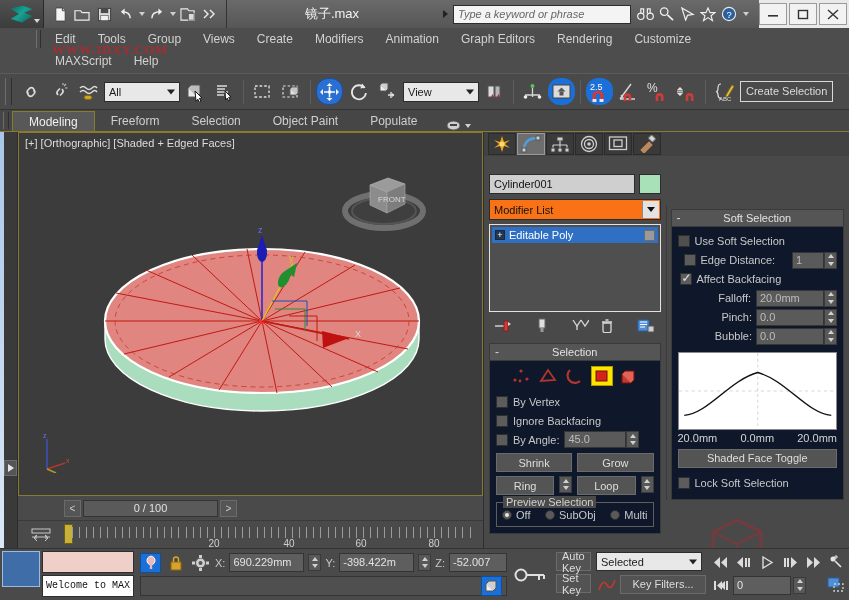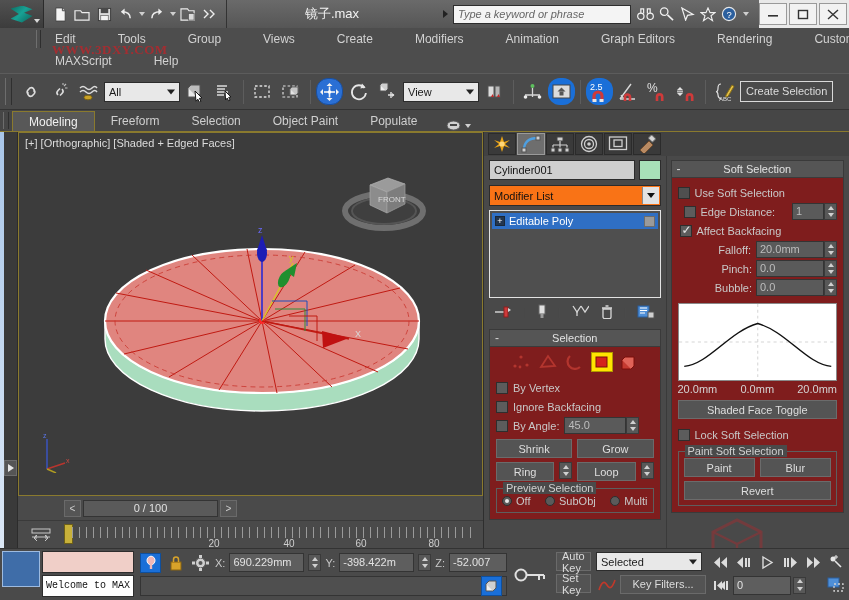--- a/index.html
+++ b/index.html
@@ -61,21 +61,21 @@
   .helpicons .hi { color:#efefef; display:flex; align-items:center;}
   .wincontrols { display:flex; align-items:center; gap:0; background:#e9e9e9; height:28px; padding:0; }
   .wc { width:28px;height:22px; border:1px solid #9a9a9a; background:#f2f2f2;
         display:flex;align-items:center;justify-content:center; color:#333; margin-right:2px;}
 
   
   .menubar {
     background:#4d4d4d; flex:none; position:relative; padding-left:44px;
     height:45px;
   }
-  .menurow { display:flex; align-items:center; height:22px;gap:20px; }
+  .menurow { display:flex; align-items:center; height:22px; }
   .menuitem { padding:0 11px; color:#d2d2d2; font-size:12px; line-height:22px; cursor:default; white-space:nowrap;}
   .watermark-top {
     position:absolute; left:52px; top:14px; color:#b3282d; font-weight:bold;
     font-size:13px; letter-spacing:0.5px; opacity:.85; pointer-events:none;
     font-family:"Liberation Serif", serif;
   }
   .menu-left-grip{position:absolute; left:36px; top:2px; width:5px;height:18px;
      border-left:1px solid #6f6f6f;border-right:1px solid #2e2e2e;}
 
   
@@ -145,21 +145,21 @@
   .ticklbl{ position:absolute; bottom:-1px; font-size:10px; color:#cfcfcf; transform:translateX(-50%);}
   .timecursor{ position:absolute; top:2px; width:9px;height:20px; background:#c8b13a; border:1px solid #6d5f18;}
 
   
   .cmdpanel { width:366px; background:#494949; display:flex; flex-direction:column; flex:none;
               border-left:1px solid #2e2e2e; }
   .cmdtabs { height:24px; background:#424242; display:flex; align-items:center; gap:1px; padding-left:4px; flex:none;}
   .cmdtab { width:28px;height:22px; background:#3a3a3a; border:1px solid #2b2b2b;
             display:flex;align-items:center;justify-content:center;}
   .cmdtab.sel { background:#6e6e6e; border-color:#9a9a9a; }
-  .cmdcols { flex:1; display:flex; min-height:0; }
+  .cmdcols { flex:1; display:flex; min-height:0;align-items:center; }
   .colA { width:182px; padding:4px 5px 0 5px; }
   .colB { width:184px; padding:4px 5px 0 4px; border-left:1px solid #3a3a3a;}
 
   .namefield{ display:flex; gap:4px; margin-bottom:5px;}
   .nameinput{ flex:1; height:20px; background:#cfcfcf; border:1px solid #2c2c2c; color:#111;
               font-size:11px; padding:0 4px; line-height:18px;}
   .colorswatch{ width:22px;height:20px; background:#a8e0b8; border:1px solid #2c2c2c;}
   .modcombo{ height:21px; background:#f97316; border:1px solid #2c2c2c; color:#111; font-size:11px;
              display:flex;align-items:center; padding:0 4px; margin-bottom:4px; position:relative;}
   .modcombo .arrbox{ position:absolute; right:1px; top:1px; bottom:1px; width:17px; background:#e3e3e3;
@@ -169,21 +169,21 @@
   .stackitem{ height:16px; background:#2f6fc4; display:flex;align-items:center; gap:4px; padding:0 3px; color:#fff; font-size:11px;}
   .plusbox{ width:10px;height:10px;background:#23364f;border:1px solid #1a2838; color:#fff; font-size:9px;
             display:flex;align-items:center;justify-content:center; line-height:1;}
   .sqbox{ width:11px;height:11px;background:#9a9a9a;border:1px solid #6c6c6c; margin-left:auto;}
   .stackicons{ height:22px; display:flex;align-items:center; justify-content:space-around; margin-top:3px;}
 
   .rollout{ margin-top:6px; border:1px solid #3a3a3a; }
   .rolltitle{ height:17px; background:#555; border-bottom:1px solid #3b3b3b; display:flex;align-items:center;
               justify-content:center; position:relative; color:#e2e2e2; font-size:11px;}
   .rolltitle .mn{ position:absolute; left:5px; color:#d6d6d6; font-size:12px; line-height:1;}
-  .rollbody{ background:#7f1d1d; padding:5px 6px 6px 6px; }
+  .rollbody{ background:#0f172a; padding:5px 6px 6px 6px; }
 
   .subobjrow{ display:flex; align-items:center; justify-content:center; gap:5px; margin-bottom:6px;}
   .sob{ width:22px;height:20px; display:flex;align-items:center;justify-content:center; }
   .sob.selected{ background:#ffe400; border:1px solid #b09b00; }
 
   .ckrow{ display:flex; align-items:center; gap:5px; height:19px; }
   .ck{ width:12px;height:12px;background:#5c5c5c;border:1px solid #2e2e2e; flex:none; position:relative;}
   .ck.on:after{ content:"✓"; position:absolute; left:0; top:-3px; font-size:12px; color:#e6e6e6; width:12px; text-align:center;}
   .ck.dim{ background:#4f4f4f; }
   .spin{ display:flex; align-items:center; }
@@ -925,30 +925,20 @@
                 <span>20.0mm</span>
               </div>
 
               <div class="btn" style="margin-top:5px">Shaded Face Toggle</div>
 
               <div class="ckrow" style="margin-top:6px">
                 <span class="ck"></span>
                 <span>Lock Soft Selection</span>
               </div>
 
-              <div class="group">
-                <span class="glbl">Paint Soft Selection</span>
-                <div class="btnrow" style="margin-top:0">
-                  <span class="btn" style="flex:1">Paint</span>
-                  <span class="btn" style="flex:1">Blur</span>
-                </div>
-                <div class="btnrow">
-                  <span class="btn" style="flex:1">Revert</span>
-                </div>
-              </div>
 
             </div>
           </div>
         </div>
       </div>
 
       <svg class="watermark-logo" viewBox="0 0 96 72">
         <path d="M6 22 L30 10 L54 22 L54 50 L30 62 L6 50 Z" fill="none" stroke="#b3282d" stroke-width="3" opacity=".8"></path>
         <path d="M6 22 L30 34 L54 22 M30 34 L30 62" fill="none" stroke="#b3282d" stroke-width="2.4" opacity=".8"></path>
         <path d="M10 46 L28 38 L28 56 L10 62 Z" fill="#d8a02a" opacity=".85"></path>

